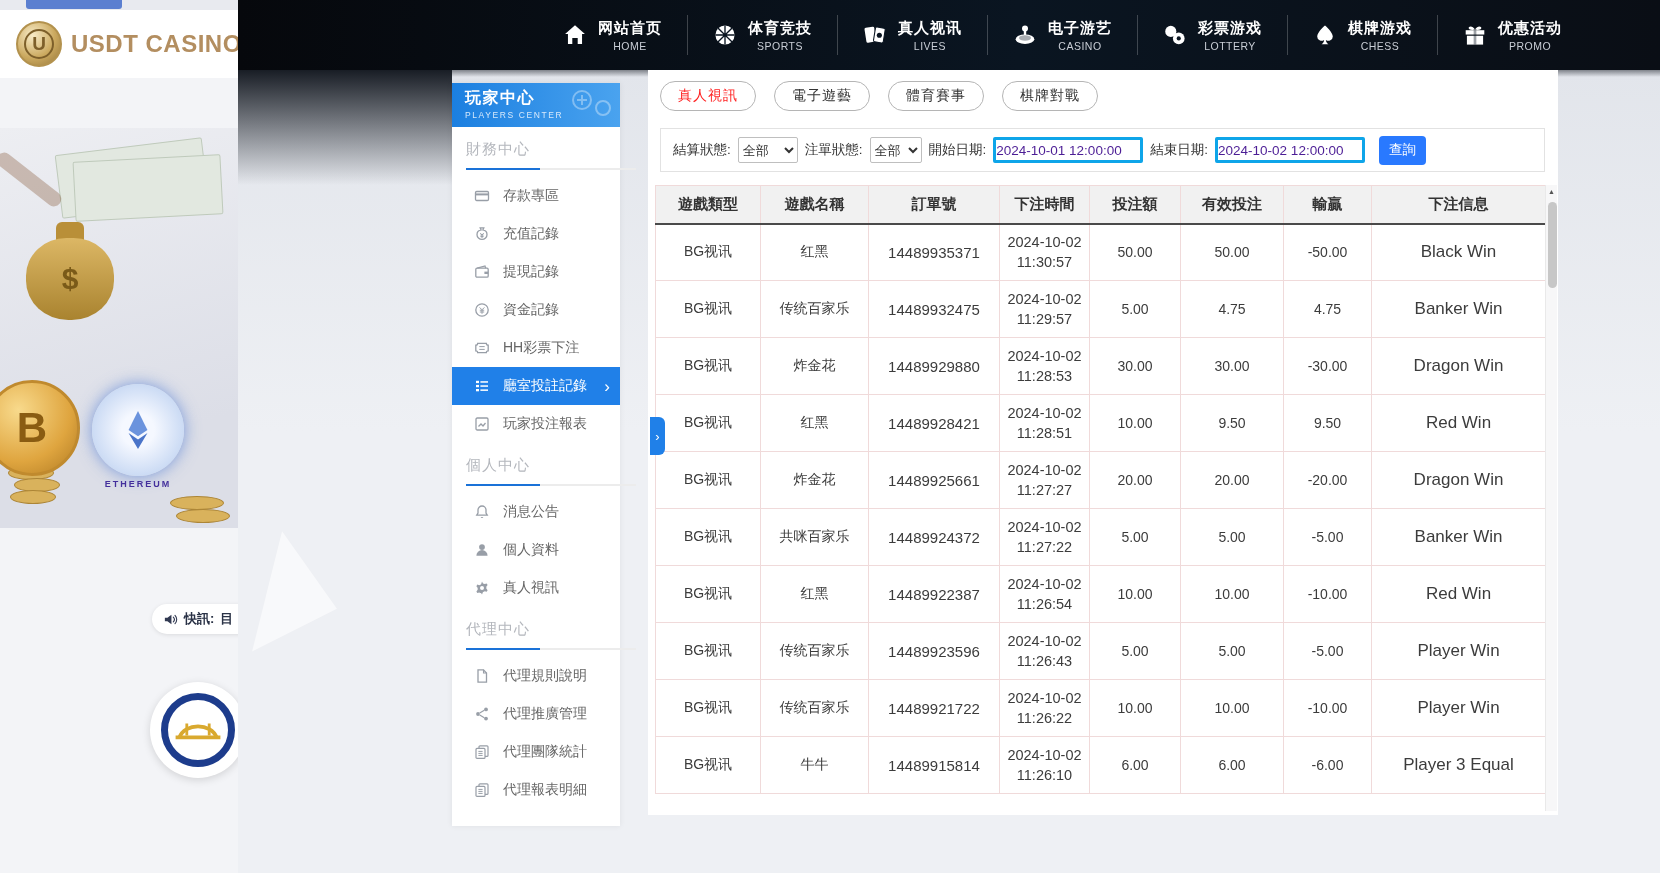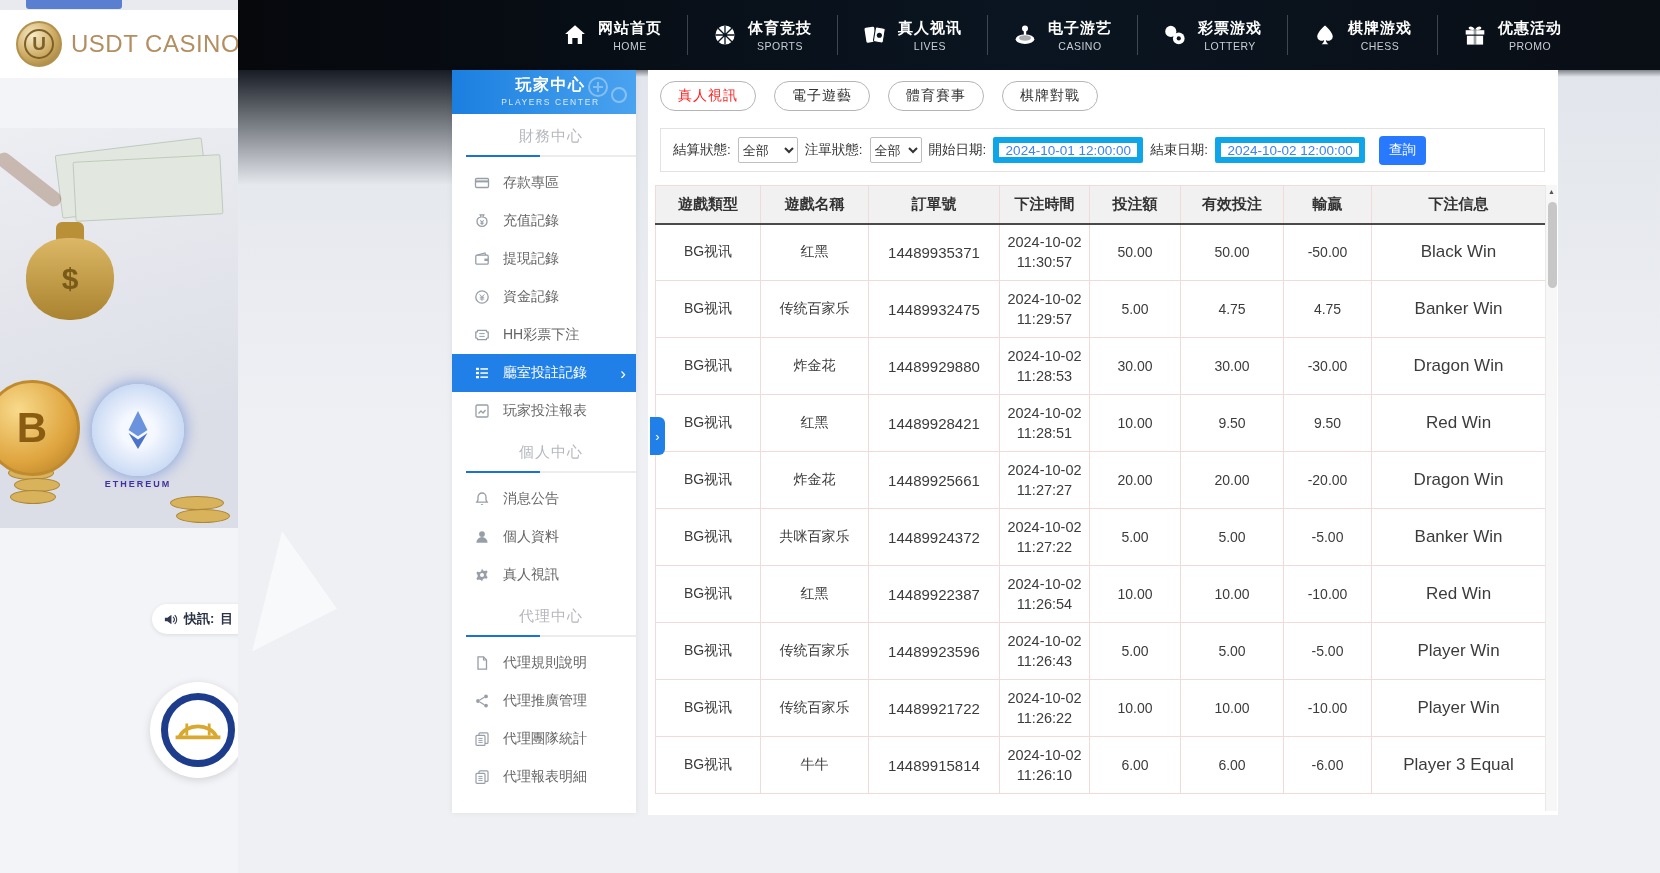--- a/index.html
+++ b/index.html
@@ -6,21 +6,21 @@
   body { font-family:"Liberation Sans","DejaVu Sans",sans-serif; background:#e7e9ee; }
   .page { position:relative; width:1660px; height:873px; background:#eef0f4; overflow:hidden; }
 
   
   .left-col { position:absolute; left:0; top:0; width:238px; height:873px; background:#f3f4f7; overflow:hidden; }
   .top-strip { position:absolute; left:0; top:0; width:238px; height:10px; background:#e8eaef; }
   .strip-frag { position:absolute; left:26px; top:0; width:96px; height:9px; background:#5b7fd0; border-radius:0 0 3px 3px; }
   .logo-bar { position:absolute; left:0; top:10px; width:238px; height:68px; background:#fff; display:flex; align-items:center; padding-left:16px; cursor:pointer; }
   .logo-coin { width:46px; height:46px; border-radius:50%; background:radial-gradient(circle at 35% 30%,#f9ecc8,#cba95f 55%,#96763a); border:2px solid #b3924e; display:flex; align-items:center; justify-content:center; flex:none; }
   .logo-coin-inner { width:30px; height:30px; border-radius:50%; border:2px solid #7d5f2a; color:#7d5f2a; font-weight:bold; font-size:19px; display:flex; align-items:center; justify-content:center; }
-  .logo-text { margin-left:9px; font-size:24px; font-weight:normal; color:#b38e60; letter-spacing:.5px; white-space:nowrap; }
+  .logo-text { margin-left:9px; font-size:24px; font-weight:bold; color:#b38e60; letter-spacing:.5px; white-space:nowrap; }
 
   .photo { position:absolute; left:0; top:128px; width:238px; height:400px; background:linear-gradient(165deg,#edeef2,#dcdee7 75%); overflow:hidden; }
   .bill { position:absolute; background:#e2e8e0; border:1px solid #bfcabb; border-radius:2px; }
   .gavel { position:absolute; left:-10px; top:44px; width:78px; height:15px; background:#81523256; border-radius:8px; transform:rotate(38deg); }
   .bag { position:absolute; left:26px; top:92px; width:88px; height:100px; }
   .bag-body { position:absolute; left:0; top:18px; width:88px; height:82px; border-radius:46% 46% 48% 48%; background:linear-gradient(#dcb765,#a9832f); display:flex; align-items:center; justify-content:center; color:#7a5a18; font-size:30px; font-weight:bold; }
   .bag-tie { position:absolute; left:30px; top:2px; width:28px; height:20px; background:#b98f38; border-radius:6px 6px 2px 2px; }
   .coin { position:absolute; width:46px; height:14px; border-radius:50%; background:#d9b25c; border:1px solid #ac8536; }
   .btc { position:absolute; left:-16px; top:252px; width:96px; height:96px; border-radius:50%; background:radial-gradient(circle at 35% 30%,#f8da8c,#dfa53f 60%,#b07a22); border:3px solid #c08a2e; display:flex; align-items:center; justify-content:center; font-size:42px; font-weight:bold; color:#8a5c12; }
   .eth { position:absolute; left:92px; top:256px; width:92px; height:92px; border-radius:50%; background:radial-gradient(circle,#f5f8ff 25%,#c7d8f3 75%); box-shadow:0 0 16px rgba(86,128,214,.75); display:flex; align-items:center; justify-content:center; }
@@ -41,21 +41,21 @@
   .nav-zh { font-size:15px; color:#fff; font-weight:bold; letter-spacing:1px; }
   .nav-en { font-size:10.5px; color:#c9ced6; letter-spacing:.5px; margin-top:2px; }
 
   
   .backdrop { position:absolute; left:238px; top:70px; width:1422px; height:803px; background:linear-gradient(180deg,#e2e5eb,#eef0f4 45%); }
   .dark-fade { position:absolute; left:0; top:0; width:214px; height:115px; background:linear-gradient(180deg,rgba(7,12,20,.92),rgba(7,12,20,0)); }
   .top-shade { position:absolute; left:214px; top:0; right:0; height:7px; background:linear-gradient(180deg,rgba(7,12,20,.45),transparent); }
   .watermark-tri { position:absolute; left:28px; top:468px; width:0; height:0; border-left:72px solid rgba(255,255,255,.6); border-top:62px solid transparent; border-bottom:62px solid transparent; transform:rotate(14deg); }
 
   
-  .sidebar { position:absolute; left:452px; top:70px; width:184px; height:743px; background:#fff; box-shadow:0 0 6px rgba(0,0,0,.07);text-align:center; }
+  .sidebar { position:absolute; left:452px; top:83px; width:168px; height:743px; background:#fff; box-shadow:0 0 6px rgba(0,0,0,.07); }
   .sb-header { height:44px; background:linear-gradient(90deg,#1b7fe0,#4aa3ef); color:#fff; padding:5px 0 0 13px; position:relative; overflow:hidden; }
   .sb-title { font-size:16px; font-weight:bold; letter-spacing:1.5px; }
   .sb-sub { font-size:8.5px; letter-spacing:1.6px; color:#d7e9fb; margin-top:1px; }
   .sb-deco { position:absolute; right:6px; top:5px; width:44px; height:30px; opacity:.35; color:#fff; }
   .sb-sec { padding-top:13px; }
   .sb-sec-title { margin-left:14px; font-size:15px; color:#b4b7bd; letter-spacing:1px; padding-bottom:9px; }
   .sb-sec-line { height:2px; margin:0 0 7px 14px; width:170px; background:#ececec; position:relative; }
   .sb-sec-line::before { content:""; position:absolute; left:0; top:0; width:74px; height:2px; background:#1a72d8; }
   .sb-item { display:flex; align-items:center; height:38px; padding-left:22px; gap:13px; color:#666; font-size:14px; cursor:pointer; position:relative; }
   .sb-item .ic { width:16px; height:16px; color:#989ea7; flex:none; }
@@ -65,21 +65,21 @@
 
   
   .main { position:absolute; left:648px; top:70px; width:910px; height:745px; background:#fff; }
   .tabs { display:flex; gap:18px; padding:11px 0 0 12px; }
   .tab { min-width:88px; height:30px; border:1px solid #b5b5b5; border-radius:16px; display:flex; align-items:center; justify-content:center; font-size:14px; color:#333; padding:0 17px; background:#fff; cursor:pointer; letter-spacing:1px; }
   .tab.active { color:#ff1f1f; }
 
   .filterbar { margin:17px 13px 0 12px; height:44px; border:1px solid #e2e2e2; display:flex; align-items:center; padding-left:12px; gap:7px; font-size:13.5px; color:#333; }
   .fselect { height:26px; border:1px solid #bfbfbf; border-radius:2px; background:#fff; font-size:13px; color:#333; }
   .fselect.w1 { width:60px; } .fselect.w2 { width:52px; }
-  .finput { height:26px; border:6px solid #0ea5e9; border-radius:2px; width:150px; text-align:center; font-size:13.5px; color:#3b82f6; }
+  .finput { height:26px; border:3px solid #0ea5e9; border-radius:2px; width:150px; font-size:13.5px; color:#4c1d95; }
   .search-btn { height:29px; width:47px; background:#2979ff; color:#fff; border:none; border-radius:4px; font-size:13.5px; margin-left:7px; cursor:pointer; }
 
   .table-wrap { position:relative; margin:13px 0 0 7px; width:890px; }
   table { width:890px; border-collapse:collapse; table-layout:fixed; color:#3c3c3c; }
   thead th { height:38px; background:#f1f1f1; font-size:15px; font-weight:bold; border:1px solid #f0dada; border-bottom:2px solid #4a4a4a; color:#333; }
   tbody td { height:57px; border:1px solid #f0dada; text-align:center; vertical-align:middle; font-size:14px; background:#fff; }
   td.c-order { font-size:15px; }
   td.c-info { font-size:17px; }
   td.c-time div { line-height:1.4; font-size:14.5px; }
 

